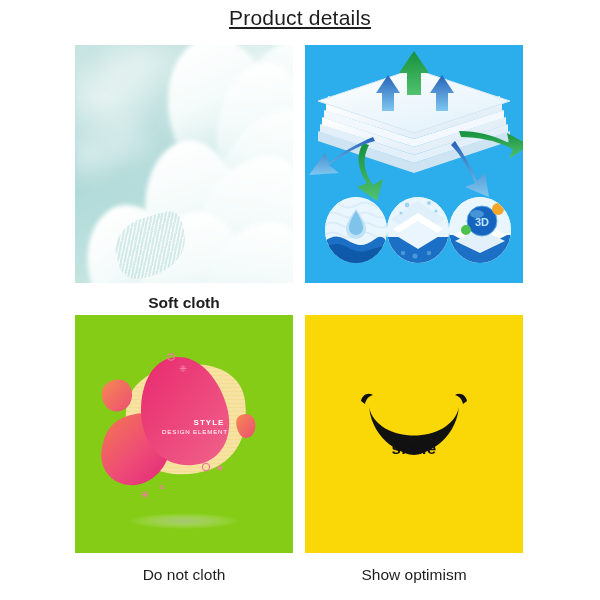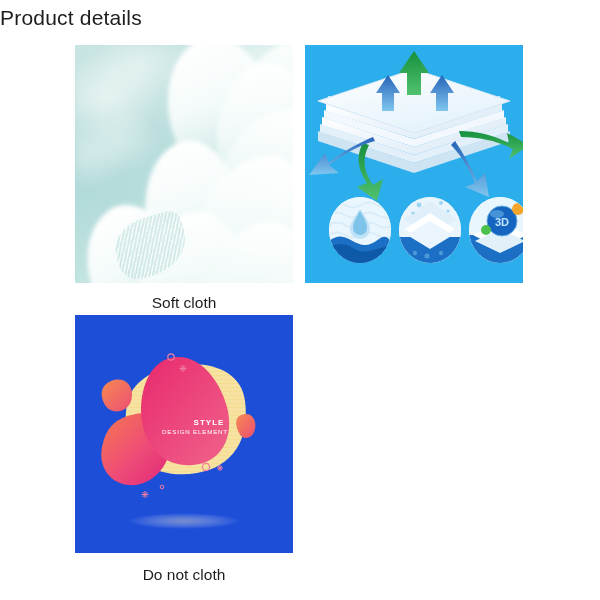--- a/index.html
+++ b/index.html
@@ -8,33 +8,35 @@
     background:#ffffff;
     font-family:"Liberation Sans", sans-serif;
     overflow:hidden;
     position:relative;
   }
   #page{position:relative;width:600px;height:600px;}
 
   .page-title{
     position:absolute;
     left:0;top:6px;width:600px;
+    text-align:center;
     font-size:21px;
     color:#1d1d1d;
     font-weight:400;
     letter-spacing:.2px;
+    text-decoration:underline;
   }
 
   .grid{
     position:absolute;
     left:0;top:45px;width:600px;height:545px;
   }
 
   .cell{position:absolute;}
-  .cell-tl{left:75px;top:0px;}
+  .cell-tl{left:75px;top:0px;font-weight:bold;}
   .cell-tr{left:305px;top:0px;}
   .cell-bl{left:75px;top:270px;}
   .cell-br{left:305px;top:270px;}
 
   .panel{
     position:relative;
     width:218px;height:238px;
     overflow:hidden;
   }
   .caption{
@@ -84,25 +86,25 @@
     background:repeating-linear-gradient(118deg,rgba(255,255,255,.85) 0px,rgba(255,255,255,.85) 1.2px,rgba(164,211,209,.5) 1.2px,rgba(164,211,209,.5) 3.4px);
     border-radius:50% 20% 60% 30%;
     transform:rotate(-16deg);
     filter:blur(.6px);
     opacity:.9;
   }
 
   
   .breathable{background:#2CAEEC;}
   .bfab{position:absolute;left:0;top:0;width:218px;height:160px;}
-  .bcircles{position:absolute;left:24px;top:152px;width:202px;height:78px;display:flex;justify-content:space-between;}
+  .bcircles{position:absolute;left:12px;top:152px;width:202px;height:78px;display:flex;justify-content:center;}
   .bcirc{width:62px;height:66px;border-radius:50%;overflow:hidden;position:relative;background:#eef8fd;}
 
   
-  .fluid{background:#1d4ed8;}
+  .fluid{background:#84cc16;}
 
   
   .smile{background:#FAD808;}
   .smile-wrap{position:absolute;left:0;top:0;width:218px;height:238px;}
   .smile-text{
     position:absolute;left:0;top:124px;width:218px;text-align:center;
     font-size:17px;font-weight:bold;color:#111111;letter-spacing:.3px;
   }
 </style>
 </head>
@@ -300,15 +302,29 @@
 
           <ellipse cx="109" cy="206" rx="56" ry="8" fill="url(#gShadow)"></ellipse>
 
           <text x="134" y="110" font-family="Liberation Sans, sans-serif" font-size="8" font-weight="bold" fill="#ffffff" text-anchor="middle" letter-spacing="1">STYLE</text>
           <text x="120" y="119" font-family="Liberation Sans, sans-serif" font-size="6.2" fill="#ffffff" text-anchor="middle" letter-spacing=".8">DESIGN ELEMENT</text>
         </svg>
       </div>
       <div class="caption">Do not cloth</div>
     </div>
 
+    <div class="cell cell-br">
+      <div class="panel smile">
+        <svg class="smile-wrap" viewBox="0 0 218 238">
+
+          <path d="M64,92 C72,130 146,130 154,92 C150,128 118,140 109,140 C100,140 68,128 64,92 Z" fill="#111111"></path>
+
+          <path d="M56,86 C57,80 63,77 68,80 C64,81 61,84 60,89 Z" fill="#111111"></path>
+
+          <path d="M162,86 C161,80 155,77 150,80 C154,81 157,84 158,89 Z" fill="#111111"></path>
+        </svg>
+        <div class="smile-text">smile</div>
+      </div>
+      <div class="caption">Show optimism</div>
+    </div>
 
   </div>
 </div>
 
 </body></html>

